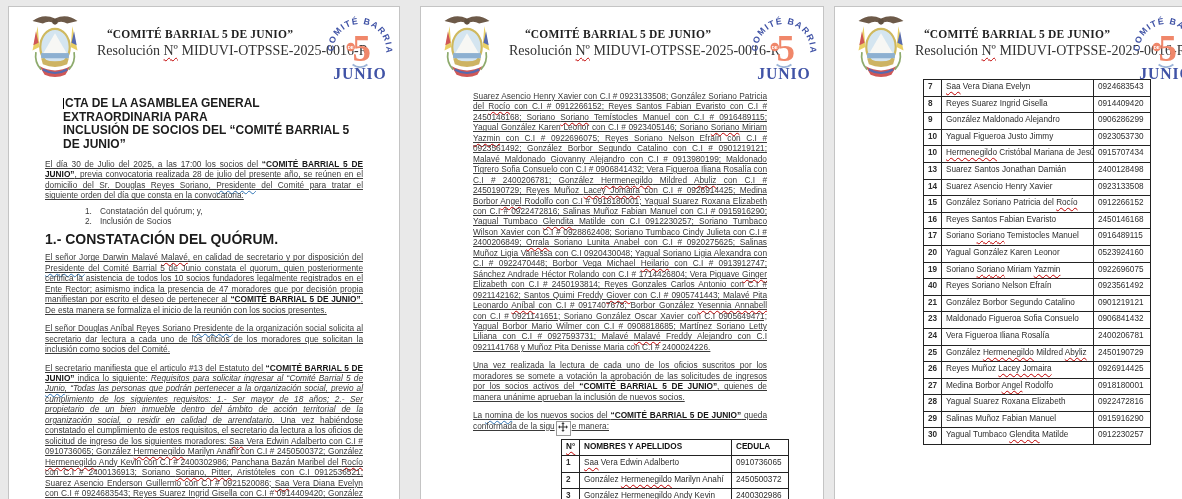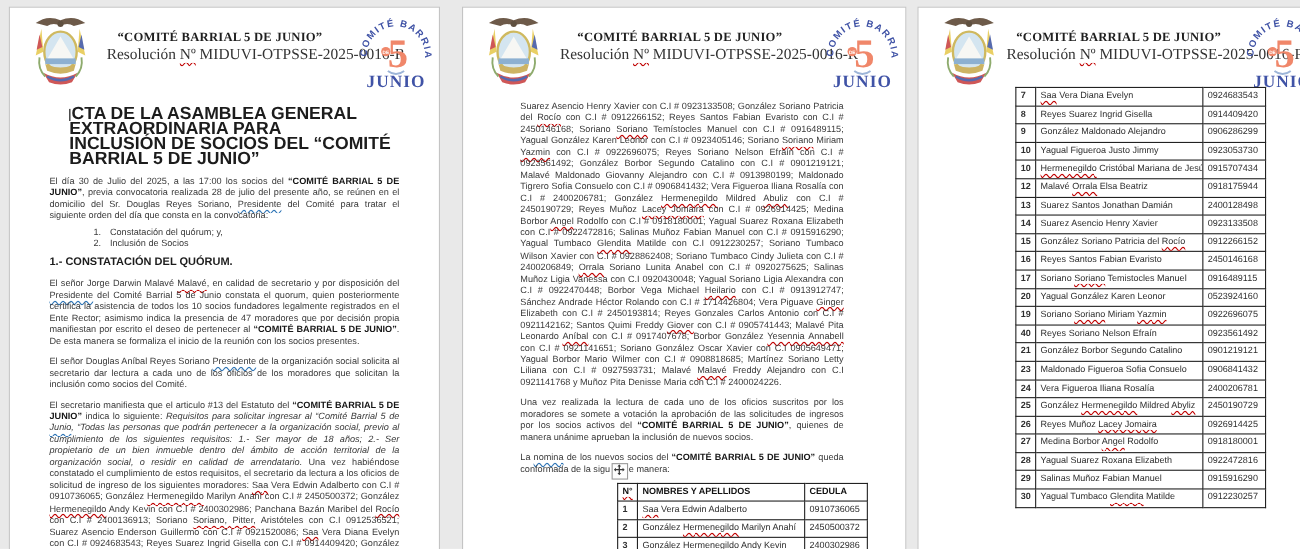--- a/index.html
+++ b/index.html
@@ -17,31 +17,31 @@
   .arms{position:absolute;left:20px;top:5px;width:52px;height:70px;}
   .hdr-text{position:absolute;left:88px;right:96px;top:21px;text-align:center;
             font-family:"Liberation Serif",serif;color:#1f1f1f;}
   #page3 .hdr-text{left:80px;right:118px;}
   .hdr-title{font-size:11.5px;font-weight:bold;letter-spacing:.2px;white-space:nowrap;}
   .hdr-res{font-size:14px;color:#333;margin-top:3px;white-space:nowrap;}
   .logo{position:absolute;right:2px;top:2px;width:74px;height:74px;}
   #page3 .logo{right:34px;}
 
   
-  .doc-title{margin:8px 36px 0 54px;font-size:16px;font-weight:bold;
+  .doc-title{margin:8px 36px 0 54px;font-size:12px;font-weight:bold;
              line-height:13.5px;color:#1c1c1c;}
   .caret{display:inline-block;width:1px;height:11px;background:#000;
          vertical-align:-2px;margin-right:1px;}
   .body-col{margin:0 36px;color:#3a3a3a;font-size:8.3px;line-height:10.45px;
             text-align:justify;}
   #page2 .body-col{margin:0 56px 0 52px;}
-  p.doc{margin:8px 0 0 0;}
+  p.doc{margin:8px 0 0 0;text-decoration:underline;}
   .agenda{margin:5px 0 0 40px;}
   .agenda-row{display:flex;gap:8px;line-height:10.6px;}
-  .sec-h{margin:7px 0 0 0;font-weight:bold;color:#1c1c1c;font-size:10px;}
+  .sec-h{margin:7px 0 0 0;font-weight:bold;color:#1c1c1c;font-size:14px;}
   b{color:#161616;}
   .sq{text-decoration:underline;text-decoration-style:wavy;
       text-decoration-color:#c00000;text-decoration-thickness:1px;text-underline-offset:2px;}
   .bu{text-decoration:underline;text-decoration-style:wavy;
       text-decoration-color:#2e74b5;text-decoration-thickness:1px;text-underline-offset:2px;}
 
   
   .mtbl-wrap{position:relative;margin:3px 0 0 88px;width:236px;}
   #page3 .mtbl-wrap{margin-top:2px;}
   table.mtbl{border-collapse:collapse;width:227px;table-layout:fixed;
@@ -241,25 +241,20 @@
               <td class="td-n">10</td>
               <td>Yagual Figueroa Justo Jimmy</td>
               <td>0923053730</td>
             </tr>
             <tr>
               <td class="td-n">10</td>
               <td><span class="sq">Hermenegildo</span> Cristóbal Mariana de Jesús</td>
               <td>0915707434</td>
             </tr>
             <tr>
-              <td class="td-n">12</td>
-              <td>Malavé <span class="sq">Orrala</span> Elsa Beatriz</td>
-              <td>0918175944</td>
-            </tr>
-            <tr>
               <td class="td-n">13</td>
               <td>Suarez Santos Jonathan Damián</td>
               <td>2400128498</td>
             </tr>
             <tr>
               <td class="td-n">14</td>
               <td>Suarez Asencio Henry Xavier</td>
               <td>0923133508</td>
             </tr>
             <tr>

